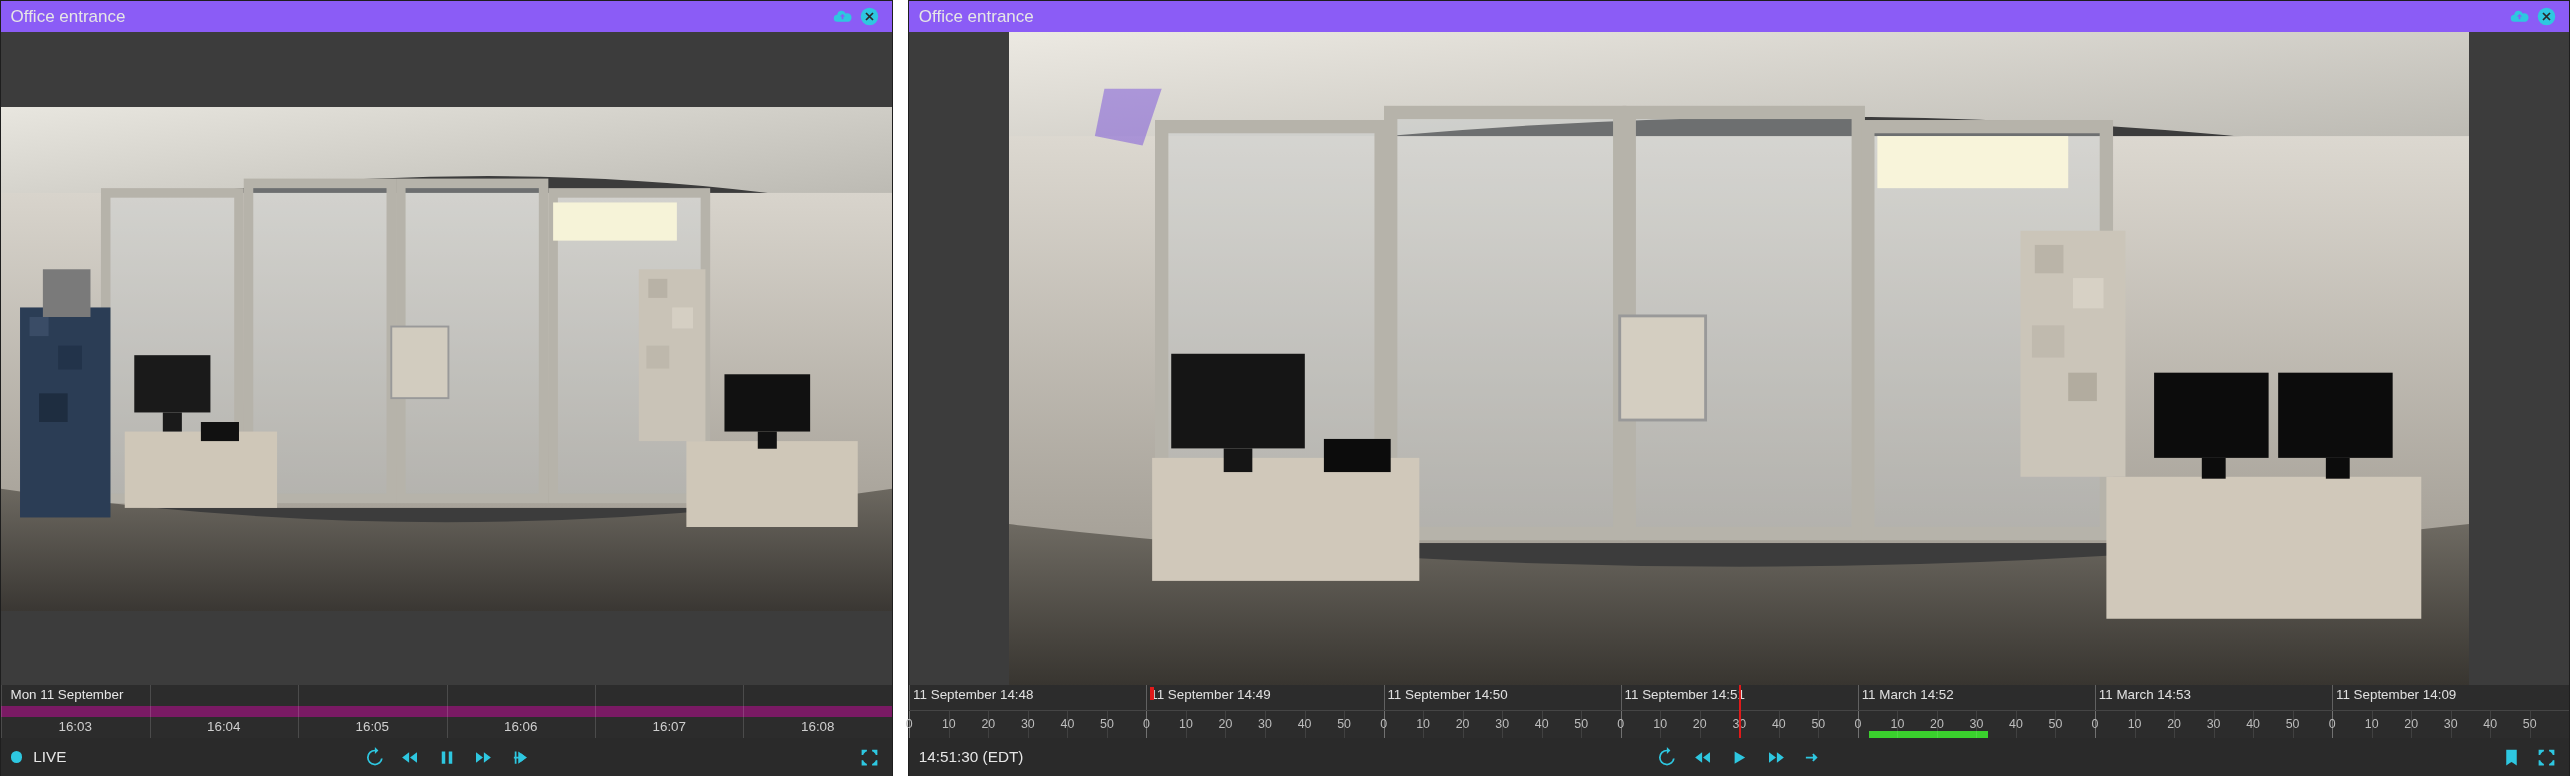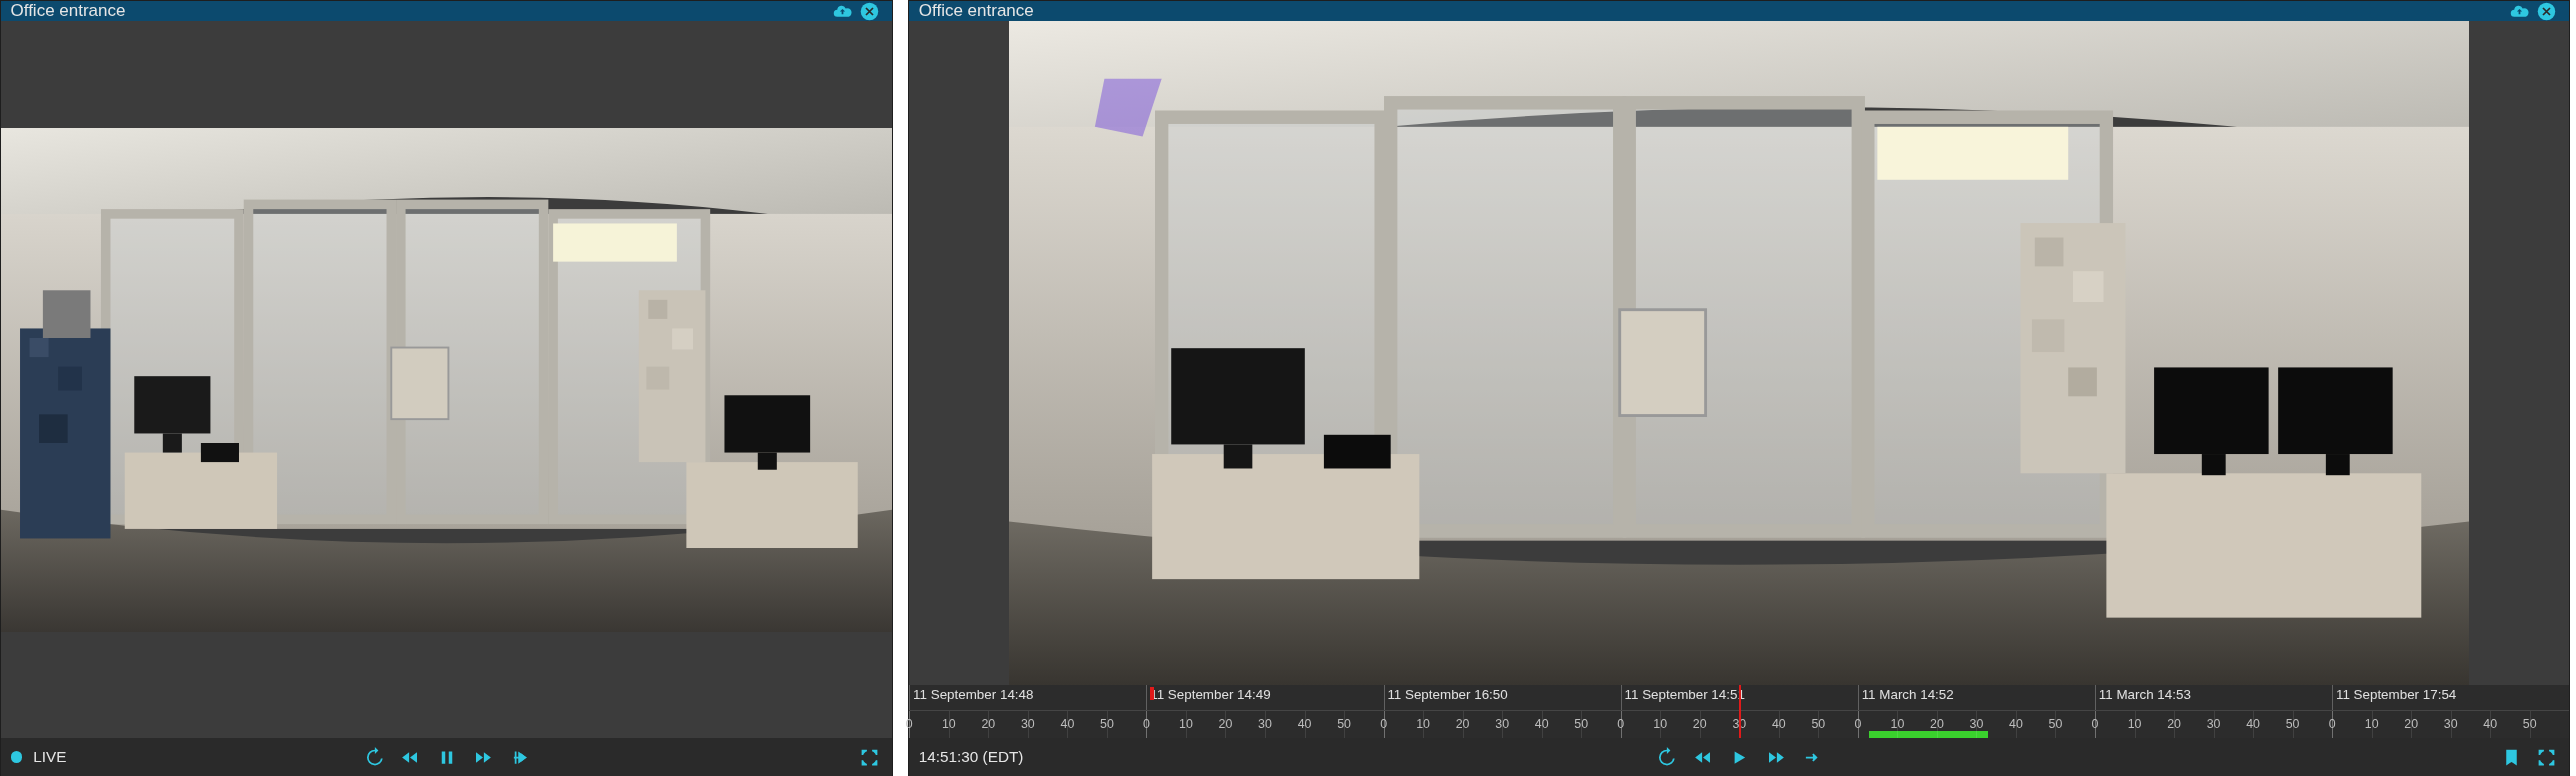--- a/index.html
+++ b/index.html
@@ -1,21 +1,21 @@
 <!DOCTYPE html>
 <html><head>
 <meta charset="utf-8">
 <style>
   * { box-sizing: border-box; margin: 0; padding: 0; }
   html, body { width: 2576px; height: 777px; background: #fff; font-family: Arial, Helvetica, sans-serif; overflow: hidden; }
   .wrap { display: flex; gap: 15.3px; width: 100%; height: 100%; }
   .pane { flex: 0 0 auto; display: flex; flex-direction: column; background: #3c3c3c; border: 1px solid #1e1e1e; }
   .pane-left { width: 893px; height: 777px; }
   .pane-right { width: 1662px; height: 777px; }
-  .titlebar { height: 20px; background: #0c4a6e; display: flex; align-items: center; padding: 0 9.5px; color: #e6e6e6; font-size: 17px; }
+  .titlebar { height: 31px; background: #8b5cf6; display: flex; align-items: center; padding: 0 9.5px; color: #e6e6e6; font-size: 17px; }
   .titlebar .spacer { flex: 1; }
   .icon-btn { width: 27px; height: 27px; display: inline-flex; align-items: center; justify-content: center; cursor: pointer; }
   .icon-btn svg { width: 21px; height: 21px; }
   .cyan { color: #2ec7e0; }
   .cyan svg { fill: #2ec7e0; }
   .video-area { position: relative; flex: 1; background: #3c3c3c; display: flex; align-items: center; justify-content: center; overflow: hidden; }
   .video-canvas-left { width: 100%; height: 504px; }
   .video-canvas-right { width: 1460px; height: 100%; }
   .timeline-block { height: 53px; background: #2c2c2c; position: relative; font-size: 13.4px; color: #e6e6e6; }
   .timeline-left-date { position: absolute; left: 5.7px; top: 1.9px; padding: 0 3.8px; background: rgba(0,0,0,0.0); }
@@ -115,20 +115,38 @@
           <rect x="670" y="170" width="70" height="180"></rect>
           <rect x="680" y="180" width="20" height="20" fill="#b8b2a6"></rect>
           <rect x="705" y="210" width="22" height="22" fill="#d5cfc3"></rect>
           <rect x="678" y="250" width="24" height="24" fill="#beb8ac"></rect>
         </g>
 
         <rect x="410" y="230" width="60" height="75" fill="#d2ccbf" stroke="#999" stroke-width="2"></rect>
       </svg>
     </div>
 
+    <div class="timeline-block">
+      <span class="timeline-left-date">Mon 11 September</span>
+      <div class="timeline-left-bar"></div>
+      <div class="timeline-left-ticks" id="left-ticks">
+          <span class="tick" style="left: 8.33333%;">16:03</span>
+          <span class="tick" style="left: 25%;">16:04</span>
+          <span class="tick" style="left: 41.6667%;">16:05</span>
+          <span class="tick" style="left: 58.3333%;">16:06</span>
+          <span class="tick" style="left: 75%;">16:07</span>
+          <span class="tick" style="left: 91.6667%;">16:08</span>
+        </div>
+    <div class="tickline" style="left: 0%;"></div>
+        <div class="tickline" style="left: 16.6667%;"></div>
+        <div class="tickline" style="left: 33.3333%;"></div>
+        <div class="tickline" style="left: 50%;"></div>
+        <div class="tickline" style="left: 66.6667%;"></div>
+        <div class="tickline" style="left: 83.3333%;"></div>
+      </div>
 
     <div class="controls controls-rel">
       <span class="live-dot"></span>
       <span>LIVE</span>
       <div class="center-group">
         <div class="icon-btn cyan">
             <svg viewBox="0 0 24 24">
               <path d="M13 3a9 9 0 1 0 8.94 10H19.9A7 7 0 1 1 13 5v3l4-4-4-4v3z"></path>
             </svg>
           </div>
@@ -234,29 +252,29 @@
       </svg>
     </div>
 
     <div class="timeline-block" id="right-timeline" style="height:53px;text-decoration:underline;">
       <div class="timeline-right-row first" id="right-row1" style="height:25px;">
           <div class="minor-tick" style="left: 0%; background: rgba(255, 255, 255, 0.25);"></div>
           <span class="ts-label" style="left: calc(0% + 3.8px);">11 September 14:48</span>
           <div class="minor-tick" style="left: 14.2857%; background: rgba(255, 255, 255, 0.25);"></div>
           <span class="ts-label" style="left: calc(14.2857% + 3.8px);">11 September 14:49</span>
           <div class="minor-tick" style="left: 28.5714%; background: rgba(255, 255, 255, 0.25);"></div>
-          <span class="ts-label" style="left: calc(28.5714% + 3.8px);">11 September 16:50</span>
+          <span class="ts-label" style="left: calc(28.5714% + 3.8px);">11 September 14:50</span>
           <div class="minor-tick" style="left: 42.8571%; background: rgba(255, 255, 255, 0.25);"></div>
           <span class="ts-label" style="left: calc(42.8571% + 3.8px);">11 September 14:51</span>
           <div class="minor-tick" style="left: 57.1429%; background: rgba(255, 255, 255, 0.25);"></div>
           <span class="ts-label" style="left: calc(57.1429% + 3.8px);">11 March 14:52</span>
           <div class="minor-tick" style="left: 71.4286%; background: rgba(255, 255, 255, 0.25);"></div>
           <span class="ts-label" style="left: calc(71.4286% + 3.8px);">11 March 14:53</span>
           <div class="minor-tick" style="left: 85.7143%; background: rgba(255, 255, 255, 0.25);"></div>
-          <span class="ts-label" style="left: calc(85.7143% + 3.8px);">11 September 17:54</span>
+          <span class="ts-label" style="left: calc(85.7143% + 3.8px);">11 September 14:09</span>
         </div>
       <div class="timeline-right-row" id="right-row2" style="height:29px;">
         <div class="timeline-right-eventbar">
           <div class="evt-green" id="evt-green" style="left: 57.8%; width: 7.2%;"></div>
         </div>
       <div class="minor-tick" style="left: 0%; background: rgba(255, 255, 255, 0.25);"></div>
           <div class="minor-tick" style="left: 0%;"></div>
           <span class="minor-lbl" style="left: 0%;">0</span>
           <div class="minor-tick" style="left: 2.38095%;"></div>
           <span class="minor-lbl" style="left: 2.38095%;">10</span>

